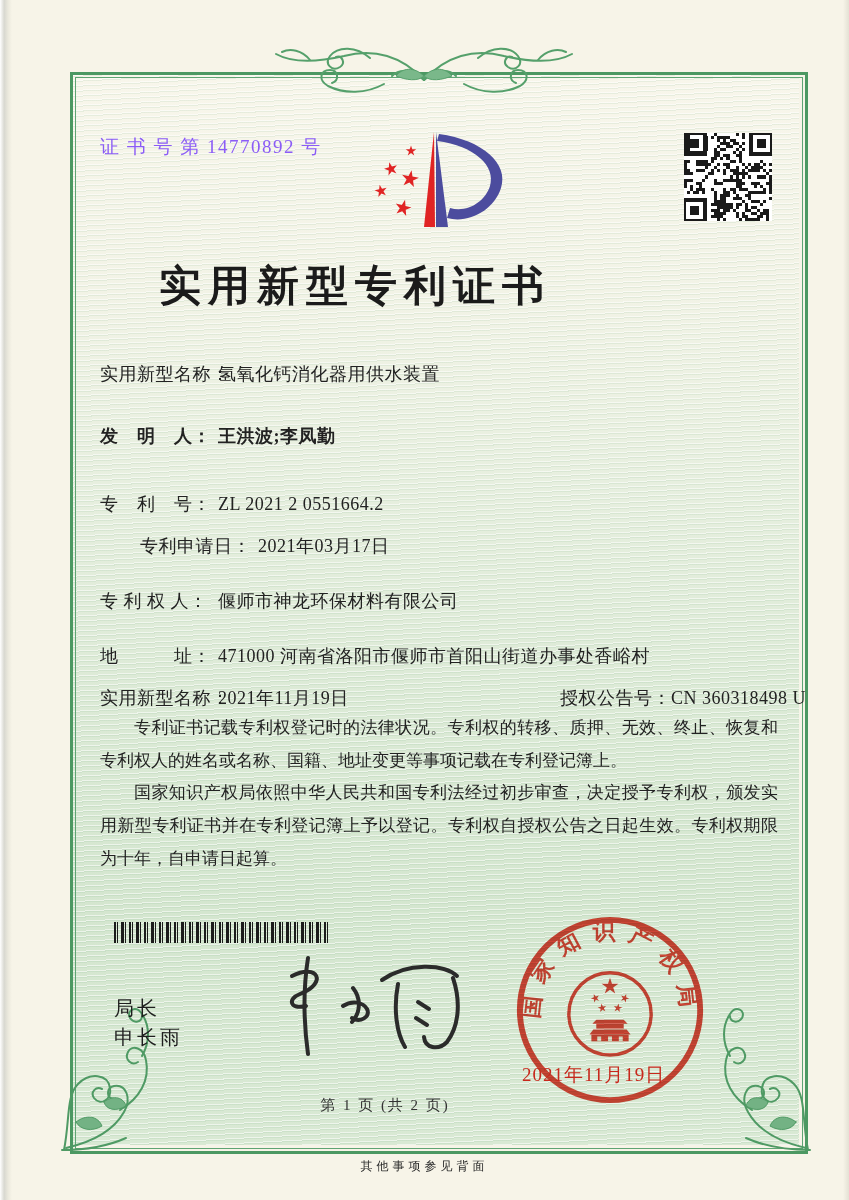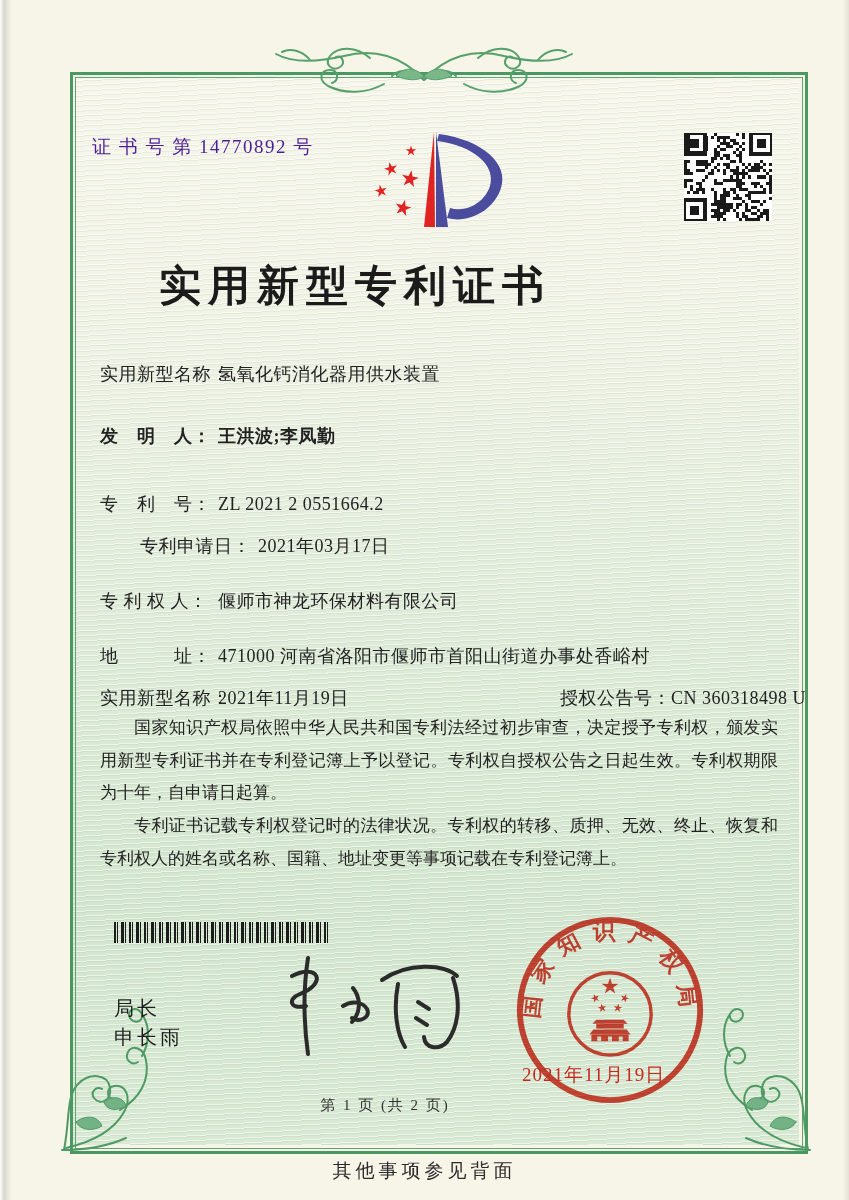--- a/index.html
+++ b/index.html
@@ -18,41 +18,41 @@
     position:absolute;left:73px;top:75px;width:726px;height:1070px;
     background:linear-gradient(180deg,#f8f6eb 0%,#f2f3e6 20%,#e7efdf 38%,#dcead6 58%,#d4e6cf 78%,#d9e9d4 100%);
   }
   .guilloche{position:absolute;inset:0;
     background:repeating-linear-gradient(177deg,rgba(255,255,255,.55) 0 1px,rgba(110,170,125,.12) 1px 2px,rgba(255,255,255,0) 2px 5px);}
   
   .frame{position:absolute;left:70px;top:72px;width:732px;height:1076px;
     border:3px solid #4c9862;pointer-events:none;}
   .frame-inner{position:absolute;inset:2px;border:1px solid #5ea473;}
   .ornament{position:absolute;pointer-events:none;}
-  .cert-no{position:absolute;left:92px;top:134px;font-size:19px;letter-spacing:1.5px;color:#4c1d95;}
+  .cert-no{position:absolute;left:100px;top:134px;font-size:19px;letter-spacing:1.5px;color:#8b5cf6;}
   .title{position:absolute;left:0;top:258px;width:710px;text-align:center;
     font-size:42px;font-weight:bold;letter-spacing:7px;color:#1b1b1b;}
   .frow{position:absolute;left:100px;font-size:18px;letter-spacing:.5px;color:#222;white-space:nowrap;}
   .flabel{display:inline-block;width:118px;}
   .grant-right{position:absolute;left:460px;top:0;}
   .paras{position:absolute;left:100px;top:712px;width:678px;font-size:17px;
     line-height:1.92;text-align:justify;color:#222;}
   .paras p{margin:0;text-indent:2em;}
   .barcode{position:absolute;left:114px;top:922px;width:216px;height:21px;
     background:repeating-linear-gradient(90deg,#1c1c1c 0 2px,rgba(0,0,0,0) 2px 3px,#1c1c1c 3px 4px,rgba(0,0,0,0) 4px 7px,#1c1c1c 7px 10px,rgba(0,0,0,0) 10px 11px,#1c1c1c 11px 12px,rgba(0,0,0,0) 12px 15px);}
   .sig-title{position:absolute;left:114px;top:988px;font-size:20px;letter-spacing:3px;color:#1e1e1e;margin-top:7px;}
   .sig-name{position:absolute;left:114px;top:1024px;font-size:20px;letter-spacing:3px;color:#1e1e1e;}
   .sig-script{position:absolute;left:248px;top:950px;}
   .seal{position:absolute;left:512px;top:912px;opacity:.93;mix-blend-mode:multiply;}
   .seal-date{position:absolute;left:522px;top:1062px;font-size:19px;letter-spacing:1px;
     color:#c8281c;z-index:5;}
   .page-note{position:absolute;left:0;top:1096px;width:770px;text-align:center;
     font-size:15px;letter-spacing:2px;color:#333;}
   .back-note{position:absolute;left:0;top:1158px;width:849px;text-align:center;
-    font-size:19px;letter-spacing:4px;color:#2a2a2a;}
+    font-size:12px;letter-spacing:4px;color:#2a2a2a;}
   .logo{position:absolute;left:363px;top:124px;}
   .qr{position:absolute;left:684px;top:133px;}
 </style>
 </head>
 <body>
 
 <div class="page-edge-left"></div>
 <div class="page-edge-right"></div>
 
 <div class="interior">
@@ -153,22 +153,22 @@
 </div>
 
 <div class="frow" style="top:686px;width:700px;">
   <span class="flabel">实用新型名称：</span><span>2021年11月19日</span>
   <span class="grant-right">
     <span>授权公告号：</span><span>CN 360318498 U</span>
   </span>
 </div>
 
 <div class="paras">
+  <p>专利证书记载专利权登记时的法律状况。专利权的转移、质押、无效、终止、恢复和专利权人的姓名或名称、国籍、地址变更等事项记载在专利登记簿上。</p>
   <p>国家知识产权局依照中华人民共和国专利法经过初步审查，决定授予专利权，颁发实用新型专利证书并在专利登记簿上予以登记。专利权自授权公告之日起生效。专利权期限为十年，自申请日起算。</p>
-  <p>专利证书记载专利权登记时的法律状况。专利权的转移、质押、无效、终止、恢复和专利权人的姓名或名称、国籍、地址变更等事项记载在专利登记簿上。</p>
 </div>
 
 <div class="barcode"></div>
 
 <div class="sig-title">局长</div>
 <div class="sig-name">申长雨</div>
 
 <svg class="sig-script" width="220" height="110" viewBox="0 0 220 110">
   <g stroke="#2b2b2b" stroke-width="4" fill="none" stroke-linecap="round" stroke-linejoin="round">
     <path d="M60 8 C55 40 56 75 60 104"></path>

